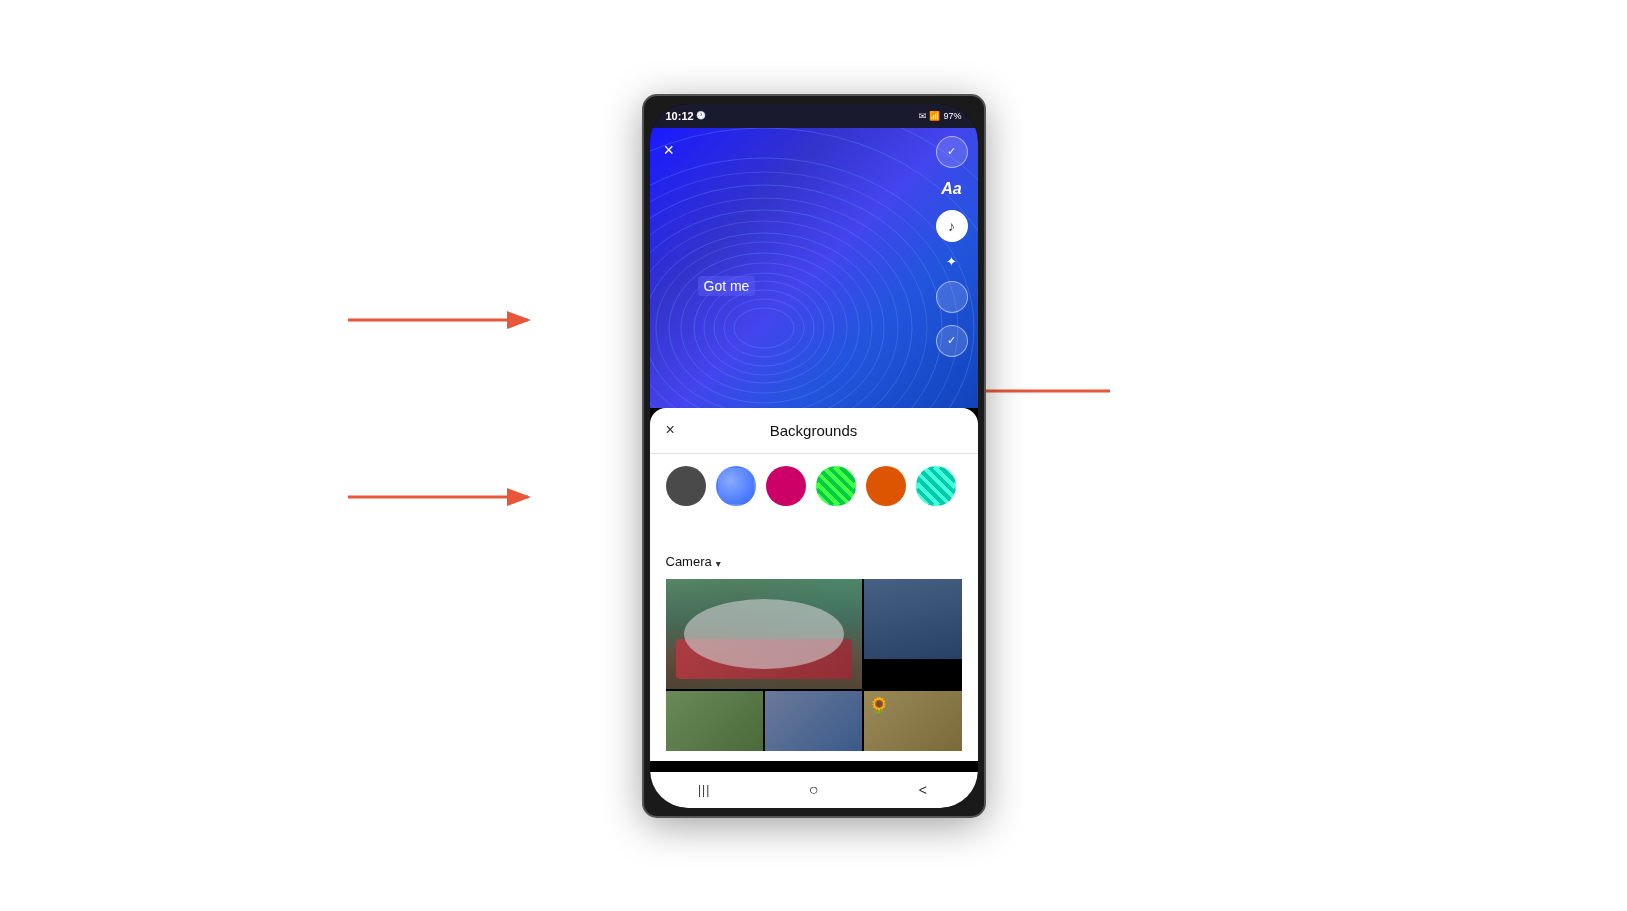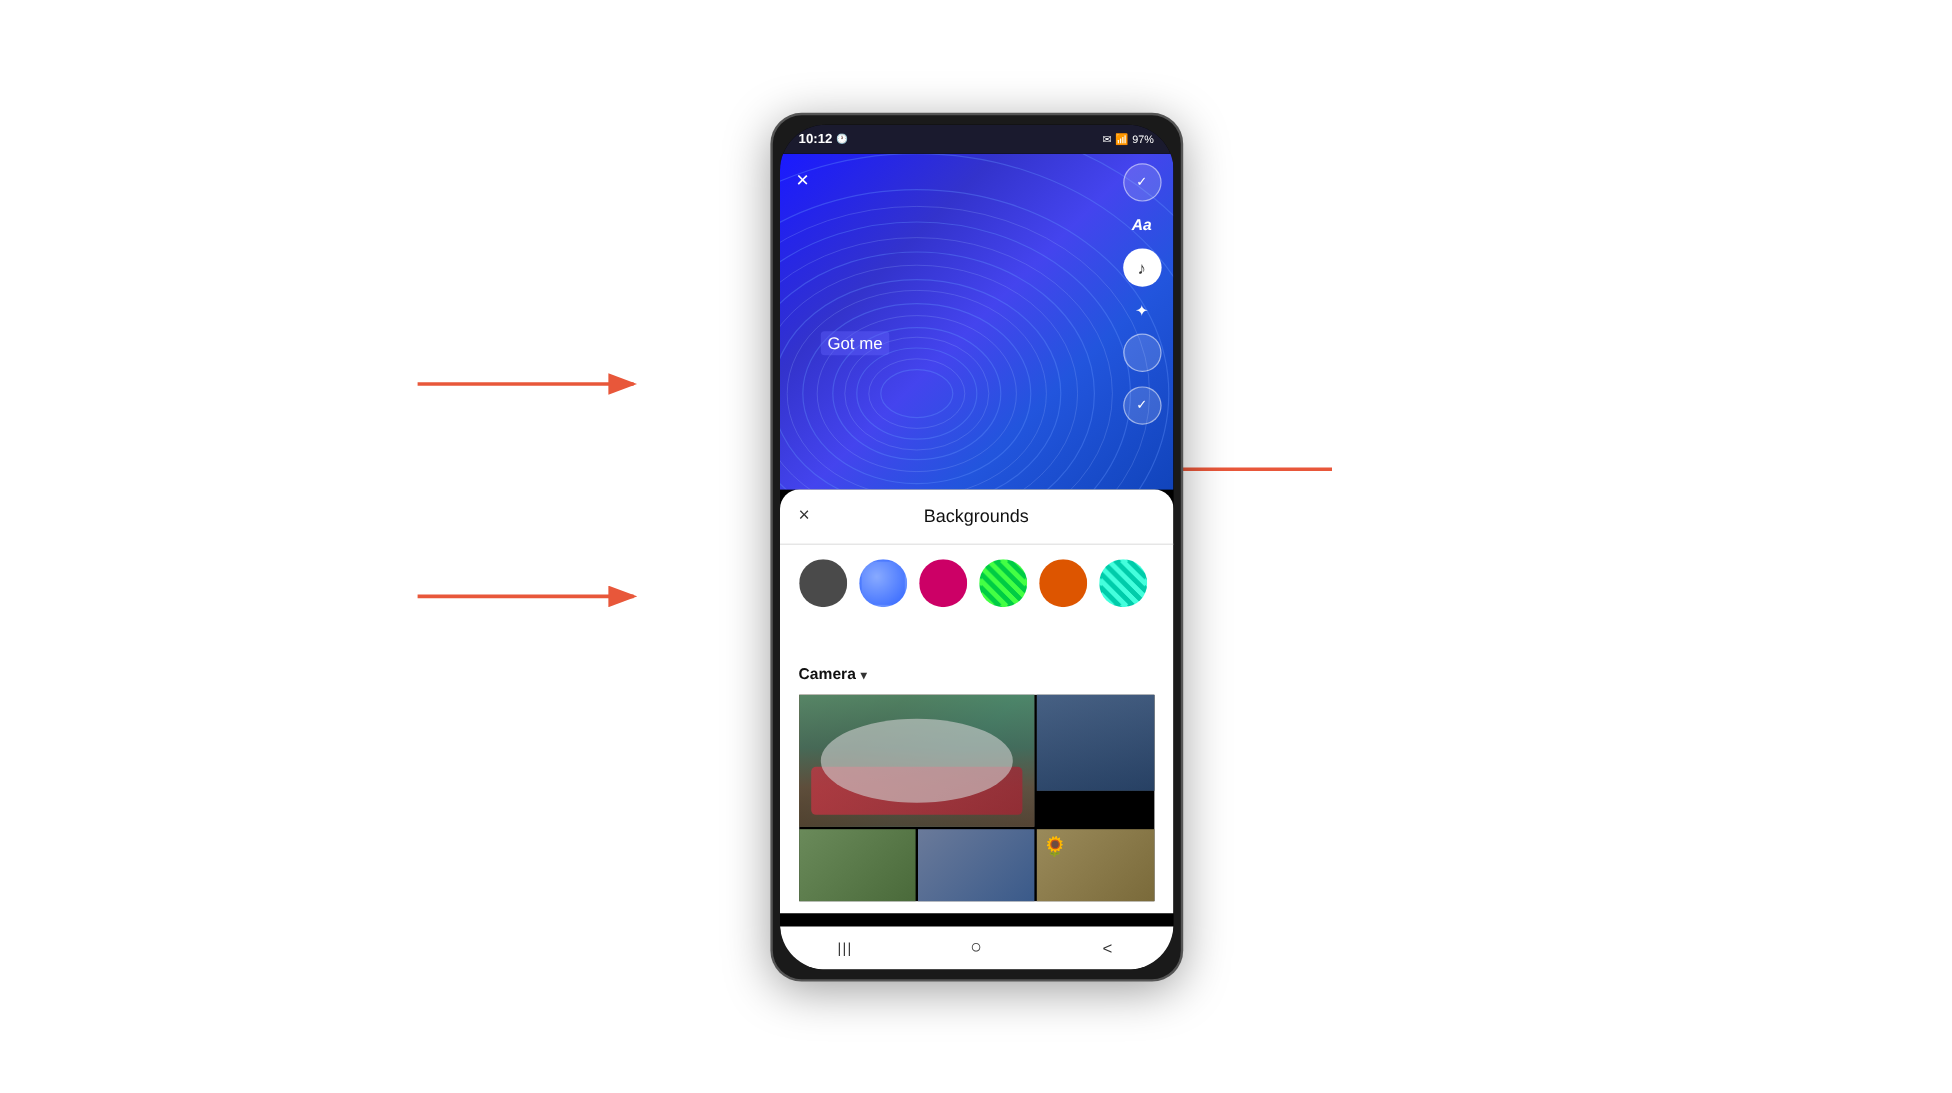--- a/index.html
+++ b/index.html
@@ -18,21 +18,21 @@
     
     .phone-container {
       position: relative;
       width: 340px;
       height: 720px;
     }
     .phone-shell {
       position: absolute;
       inset: 0;
       background: #1a1a1a;
-      border-radius: 24px;
+      border-radius: 13px;
       box-shadow: 0 0 0 2px #555, 0 8px 40px rgba(0,0,0,0.4);
       overflow: hidden;
       padding-left: 20px;
     }
     
     .phone-shell::before {
       content: '';
       position: absolute;
       left: -4px;
       top: 160px;
@@ -169,21 +169,21 @@
       align-items: center;
       justify-content: center;
       cursor: pointer;
       font-size: 14px;
     }
 
     
     .story-text {
       position: absolute;
       top: 148px;
-      left: 34px;
+      left: 48px;
       color: #fff;
       font-size: 14px;
       font-weight: 400;
       background: rgba(100,100,255,0.4);
       padding: 2px 6px;
       border-radius: 3px;
       z-index: 6;
     }
 
     
@@ -238,21 +238,21 @@
       position: relative;
       overflow: hidden;
     }
 
     
     .camera-dropdown {
       display: flex;
       align-items: flex-end;
       gap: 4px;
       font-size: 13px;
-      font-weight: 700;
+      font-weight: 400;
       color: #111;
       cursor: pointer;
       margin-bottom: 10px;
       margin-top: 48px;
     }
     .camera-chevron {
       font-size: 10px;
       color: #333;
     }
 
@@ -396,21 +396,21 @@
             </g>
           </svg>
         </div>
 
         <div class="top-controls">
           <div class="close-btn">×</div>
           <div class="right-controls">
             <div class="ctrl-circle">
               <span style="font-size:11px;">✓</span>
             </div>
-            <div class="ctrl-icon" style="font-size:13px; font-style:italic; font-weight:bold;">Aa</div>
+            <div class="ctrl-icon" style="font-size:16px; font-style:italic; font-weight:bold;">Aa</div>
             <div class="ctrl-music">
               <span style="font-size:14px; color:#333;">♪</span>
             </div>
             <div class="ctrl-icon" style="font-size:13px;">✦</div>
             <div class="ctrl-circle">
             </div>
             <div class="ctrl-circle">
               <span style="font-size:11px;">✓</span>
             </div>
           </div>

